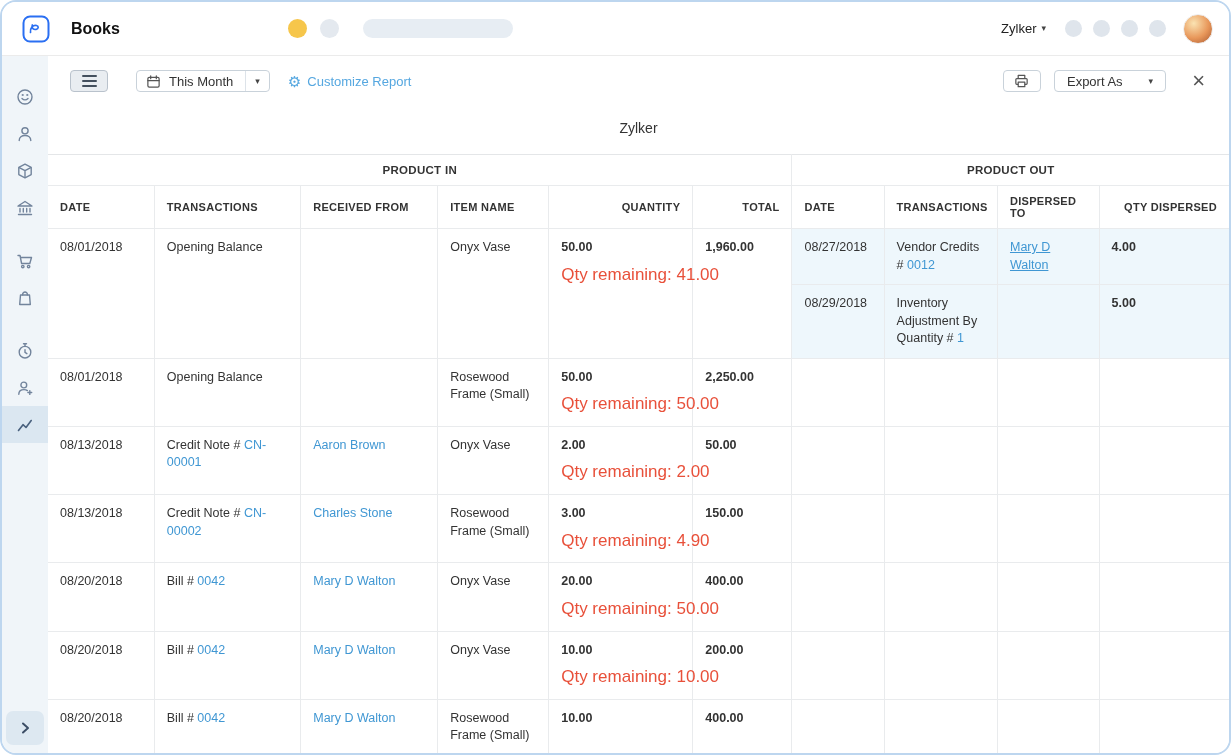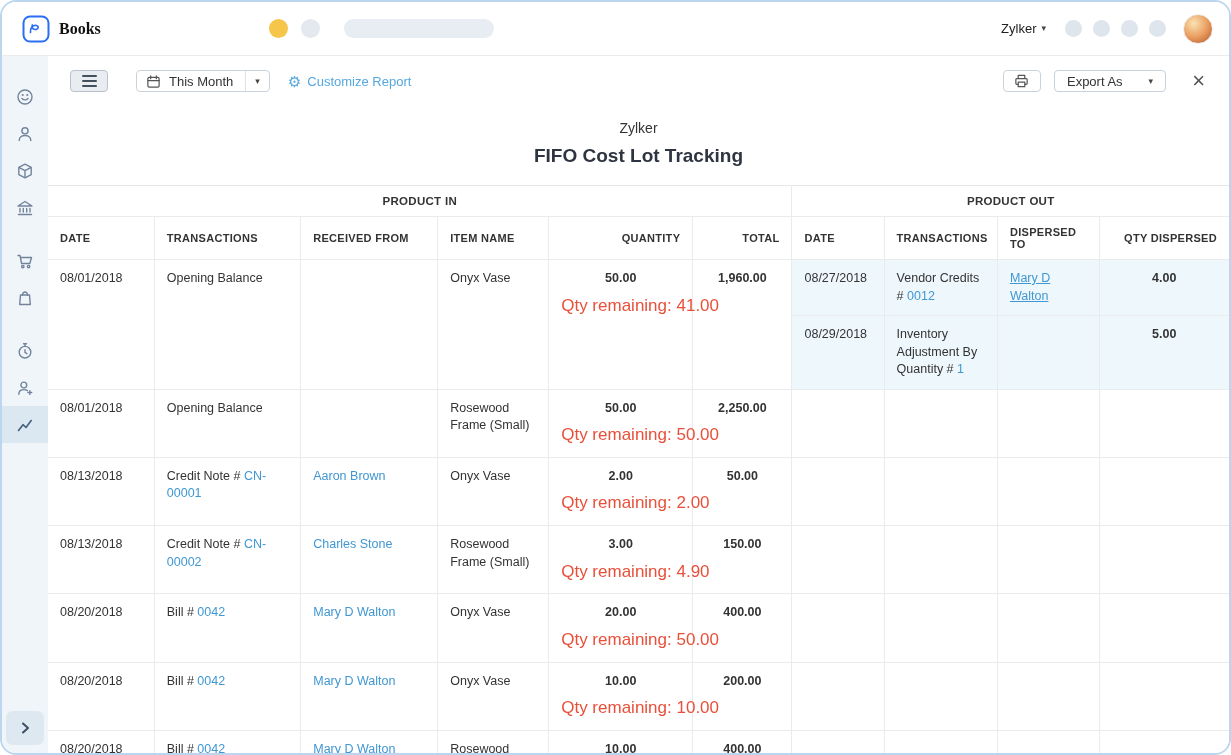--- a/index.html
+++ b/index.html
@@ -11,21 +11,21 @@
     border: 2px solid #bdd6ef; border-radius: 16px;
     background: #fff; overflow: hidden;
     display: flex; flex-direction: column;
   }
 
   
   .topbar {
     flex: 0 0 54px; display: flex; align-items: center;
     padding: 0 16px 0 20px; border-bottom: 1px solid #ebebeb; background: #fff;
   }
-  .logo { display: flex; align-items: center; gap: 9px; font-family: Liberation Serif, serif; }
+  .logo { display: flex; align-items: center; gap: 21px; }
   .logo-text { font-size: 16px; font-weight: bold; color: #111; }
   .deco { display: flex; align-items: center; margin-left: 168px; }
   .dot { width: 19px; height: 19px; border-radius: 50%; }
   .dot.yellow { background: var(--yellow, #f6c64b); }
   .dot.gray { background: #e4e9ef; margin-left: 13px; }
   .pill { width: 150px; height: 19px; border-radius: 10px; background: #e7edf3; margin-left: 24px; }
   .top-right { margin-left: auto; display: flex; align-items: center; gap: 11px; }
   .org { font-size: 13px; color: #222; display: flex; align-items: center; gap: 5px; margin-right: 8px; }
   .caret { font-size: 9px; color: #444; line-height: 1; }
   .circle-btn { width: 17px; height: 17px; border-radius: 50%; background: #dfe5ec; }
@@ -79,21 +79,21 @@
 
   
   .table-wrap { flex: 1; min-height: 0; overflow: hidden; }
   table.report-table { width: 100%; border-collapse: collapse; table-layout: fixed; border-top: 1px solid #e4e6e8; }
   th, td { border-right: 1px solid #e9ebed; border-bottom: 1px solid #e9ebed; }
   th:last-child, td:last-child { border-right: none; }
   .group-th { font-size: 11.5px; font-weight: bold; color: #333; text-align: center; padding: 9px 0; letter-spacing: .3px; }
   .col-th { font-size: 11px; font-weight: bold; color: #333; text-align: left; padding: 9px 12px; letter-spacing: .3px; }
   .col-th.right { text-align: right; }
   td { font-size: 12.5px; color: #333; vertical-align: top; padding: 10px 12px; line-height: 1.4; }
-  td.num { text-align: center; font-weight: bold; }
+  td.num { text-align: left; font-weight: bold; }
   .qty { font-weight: bold; }
   .remaining { font-weight: normal; color: var(--danger, #e8503a); font-size: 17px; margin-top: 6px; white-space: nowrap; }
   td.shaded { background: var(--shaded, #eef7fc); }
   .link { color: var(--link, #4097d3); cursor: pointer; }
   .link.u { text-decoration: underline; }
 </style>
 </head>
 <body>
 
 <div class="frame">
@@ -254,21 +254,20 @@
           <div class="btn export-btn">
             <span>Export As</span>
             <span class="caret">▾</span>
           </div>
           <span class="close-x">×</span>
         </div>
       </div>
 
       <div class="report-head">
         <div class="report-org">Zylker</div>
-        <div class="report-title">FIFO Cost Lot Tracking</div>
       </div>
 
       <div class="table-wrap">
         <table class="report-table">
           <colgroup>
             <col style="width:9%">
               <col style="width:12.4%">
               <col style="width:11.6%">
               <col style="width:9.4%">
               <col style="width:12.2%">

